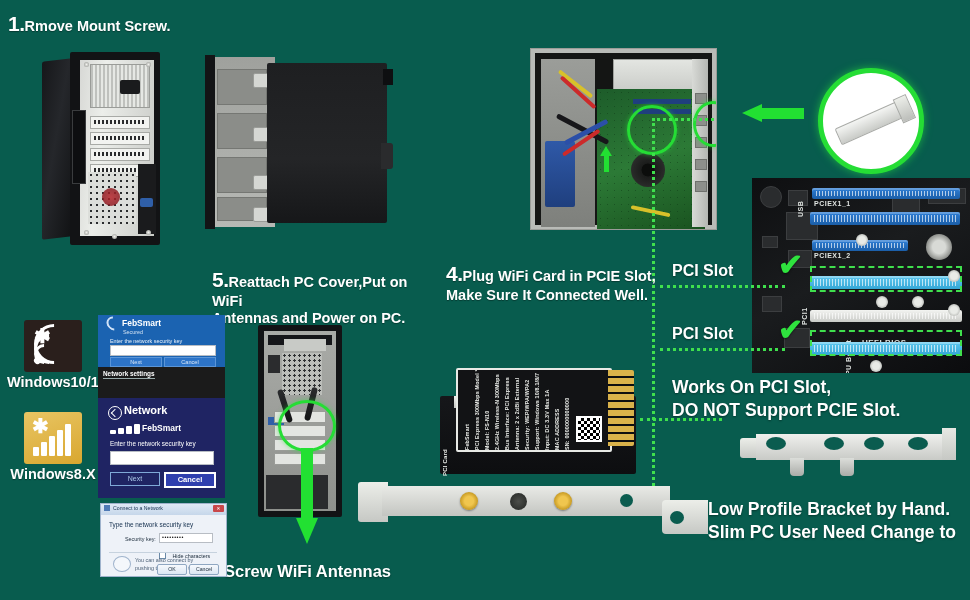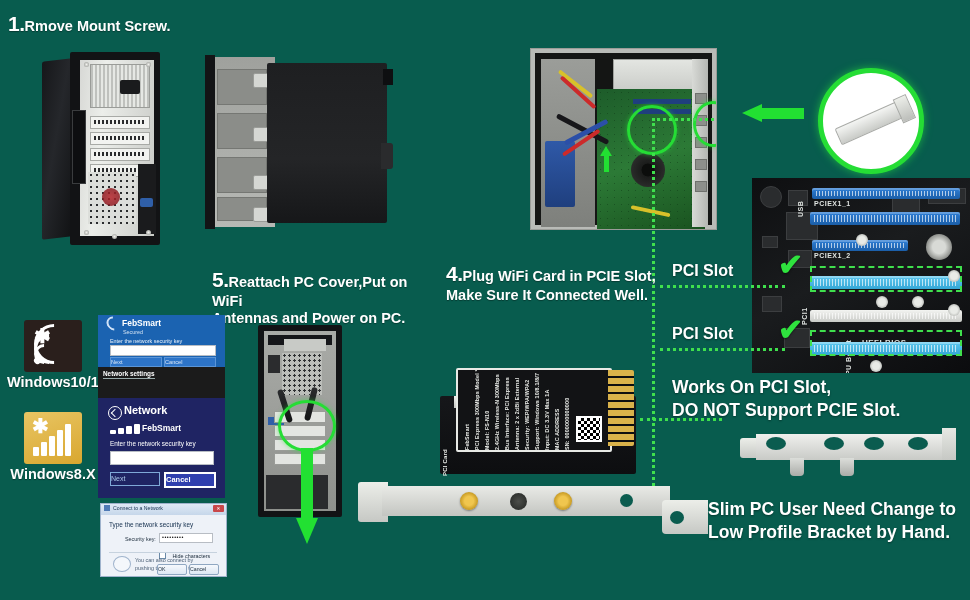--- a/index.html
+++ b/index.html
@@ -235,21 +235,21 @@
   .w10{left:98px;top:315px;width:127px;height:83px;background:#1b5faa;}
   .w10-top{position:absolute;left:0;top:0;width:127px;height:52px;background:#1b63b1;}
   .w10-set{position:absolute;left:0;top:52px;width:127px;height:31px;background:#1b1b1b;}
   .w8{left:98px;top:398px;width:127px;height:100px;background:#1f2463;}
   .w7{left:100px;top:503px;width:125px;height:72px;background:#eef2f8;border:1px solid #9fb3cc;}
   .w7-title{position:absolute;left:0;top:0;width:100%;height:11px;
       background:linear-gradient(180deg,#dfe9f6,#c6d7ea);}
   .tiny{font-size:5.4px;line-height:1.5;}
   .tiny2{font-size:6.4px;}
   .inp{background:#ffffff;border:1px solid #b8bdc4;}
-  .btn{display:inline-block;text-align:left;font-size:5.6px;}
+  .btn{display:inline-block;text-align:center;font-size:5.6px;}
   .w-btn-blue{background:#2d74c8;border:1px solid #5a95d8;color:#d8e6f6;}
   .w-btn-ghost{background:transparent;border:1px solid #7fa9d8;color:#a9c6e6;}
   .w-btn-white{background:#ffffff;border:2px solid #ffffff;color:#1f2463;font-weight:bold;}
   .w7-btn{background:linear-gradient(180deg,#f6f9fd,#dce7f3);
       border:1px solid #8fa7c2;border-radius:2px;color:#20303f;font-size:5.2px;}
 </style>
 </head>
 <body>
 
 <div class="stage">
@@ -467,20 +467,21 @@
     <div class="t5-slot" style="top:128px;"></div>
     <div class="ant" style="left:24px;top:64px;transform:rotate(-18deg);"></div>
     <div class="ant" style="left:50px;top:62px;transform:rotate(14deg);"></div>
     <div class="t5-blk" style="left:8px;top:150px;width:62px;height:34px;background:#2a2b2d;"></div>
   </div>
   <div class="ring" style="left:278px;top:400px;width:52px;height:46px;"></div>
   <div class="arrow-down">
     <div class="shaft"></div>
       <div class="head"></div>
   </div>
+  <div class="caption" style="left:224px;top:562px;">Screw WiFi Antennas</div>
 
 
   <div class="osgroup" style="left:7px;top:320px;">
     <div class="ico ico10">
       <div class="star" style="left:10px;top:6px;">✱</div>
       <div class="wifiarcs">
         <i style="width:34px;height:34px;"></i>
         <i style="width:24px;height:24px;"></i>
         <i style="width:14px;height:14px;"></i>
         <i style="width:7px;height:7px;border-radius:50%;background:#fff;border:none;"></i>
@@ -573,17 +574,17 @@
     <div class="lpb-hole" style="left:26px;"></div>
     <div class="lpb-hole" style="left:84px;"></div>
     <div class="lpb-hole" style="left:124px;"></div>
     <div class="lpb-hole" style="left:168px;"></div>
     <div class="lpb-foot" style="left:50px;"></div>
     <div class="lpb-foot" style="left:100px;"></div>
   </div>
   <div class="lpb-small"></div>
 
   <div class="note" style="left:708px;top:498px;">
+    <div>Low Profile Bracket by Hand.</div>
     <div>Slim PC User Need Change to</div>
-    <div>Low Profile Bracket by Hand.</div>
   </div>
 
 </div>
 
 </body></html>

